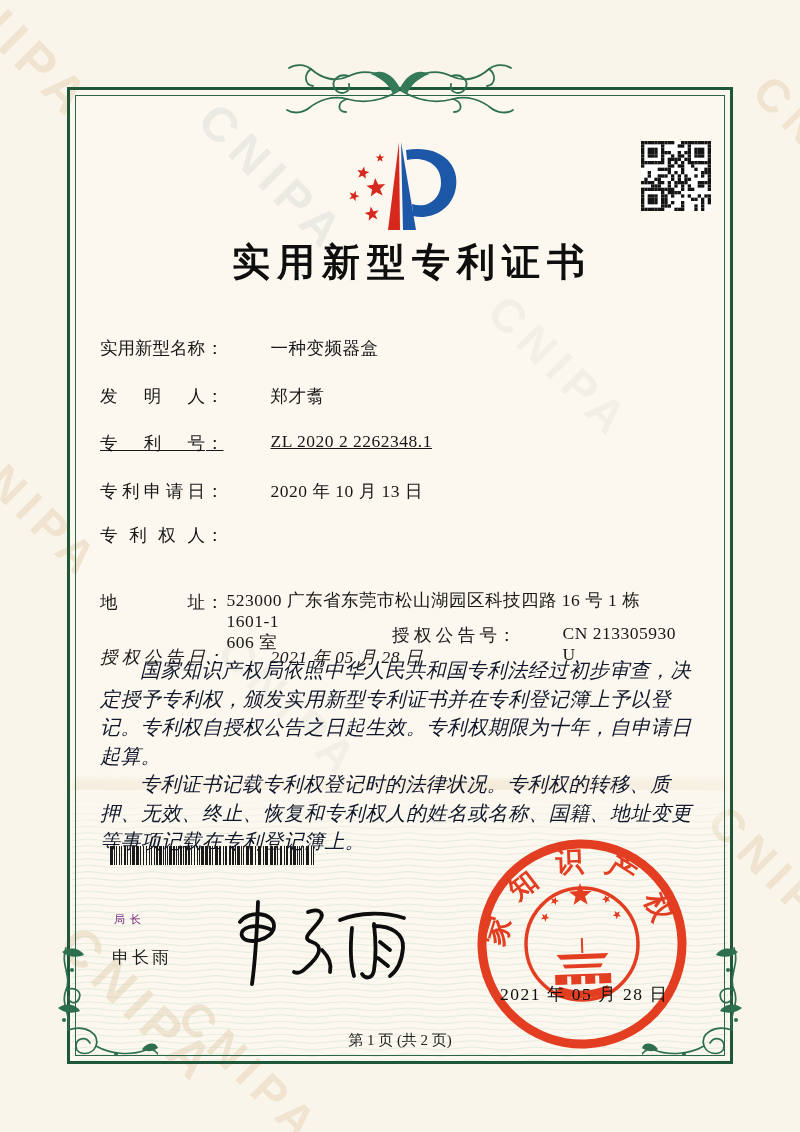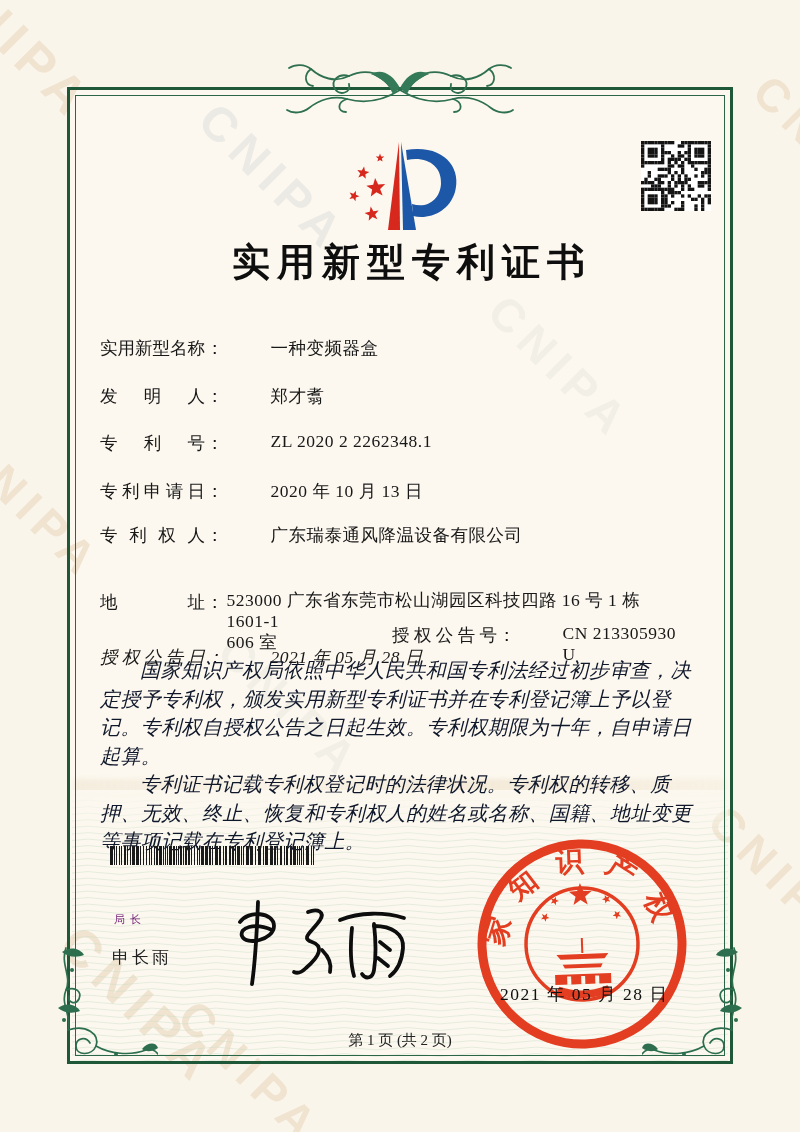--- a/index.html
+++ b/index.html
@@ -412,34 +412,33 @@
   <div class="frow" style="top:336px;">
     <span class="flabel">实用新型名称</span>
       <span class="fcolon">：</span>
     <span class="fvalue">一种变频器盒</span>
   </div>
   <div class="frow" style="top:384px;">
     <span class="flabel">发明人</span>
       <span class="fcolon">：</span>
     <span class="fvalue">郑才翥</span>
   </div>
-  <div class="frow" style="top:431px;">
+  <div class="frow" style="top:431px;text-decoration:underline;">
     <span class="flabel">专利号</span>
       <span class="fcolon">：</span>
     <span class="fvalue">ZL 2020 2 2262348.1</span>
   </div>
   <div class="frow" style="top:479px;">
     <span class="flabel">专利申请日</span>
       <span class="fcolon">：</span>
     <span class="fvalue">2020 年 10 月 13 日</span>
   </div>
   <div class="frow" style="top:523px;">
     <span class="flabel">专利权人</span>
       <span class="fcolon">：</span>
-    <span class="fvalue">广东瑞泰通风降温设备有限公司</span>
   </div>
   <div class="frow" style="top:550px;margin-top:40px;">
     <span class="flabel">地址</span>
       <span class="fcolon">：</span>
     <span class="fvalue-lines">
       <div>523000 广东省东莞市松山湖园区科技四路 16 号 1 栋 1601-1</div>
       <div>606 室</div>
     </span>
   </div>
   <div class="frow" style="top:645px;font-style:italic;">

